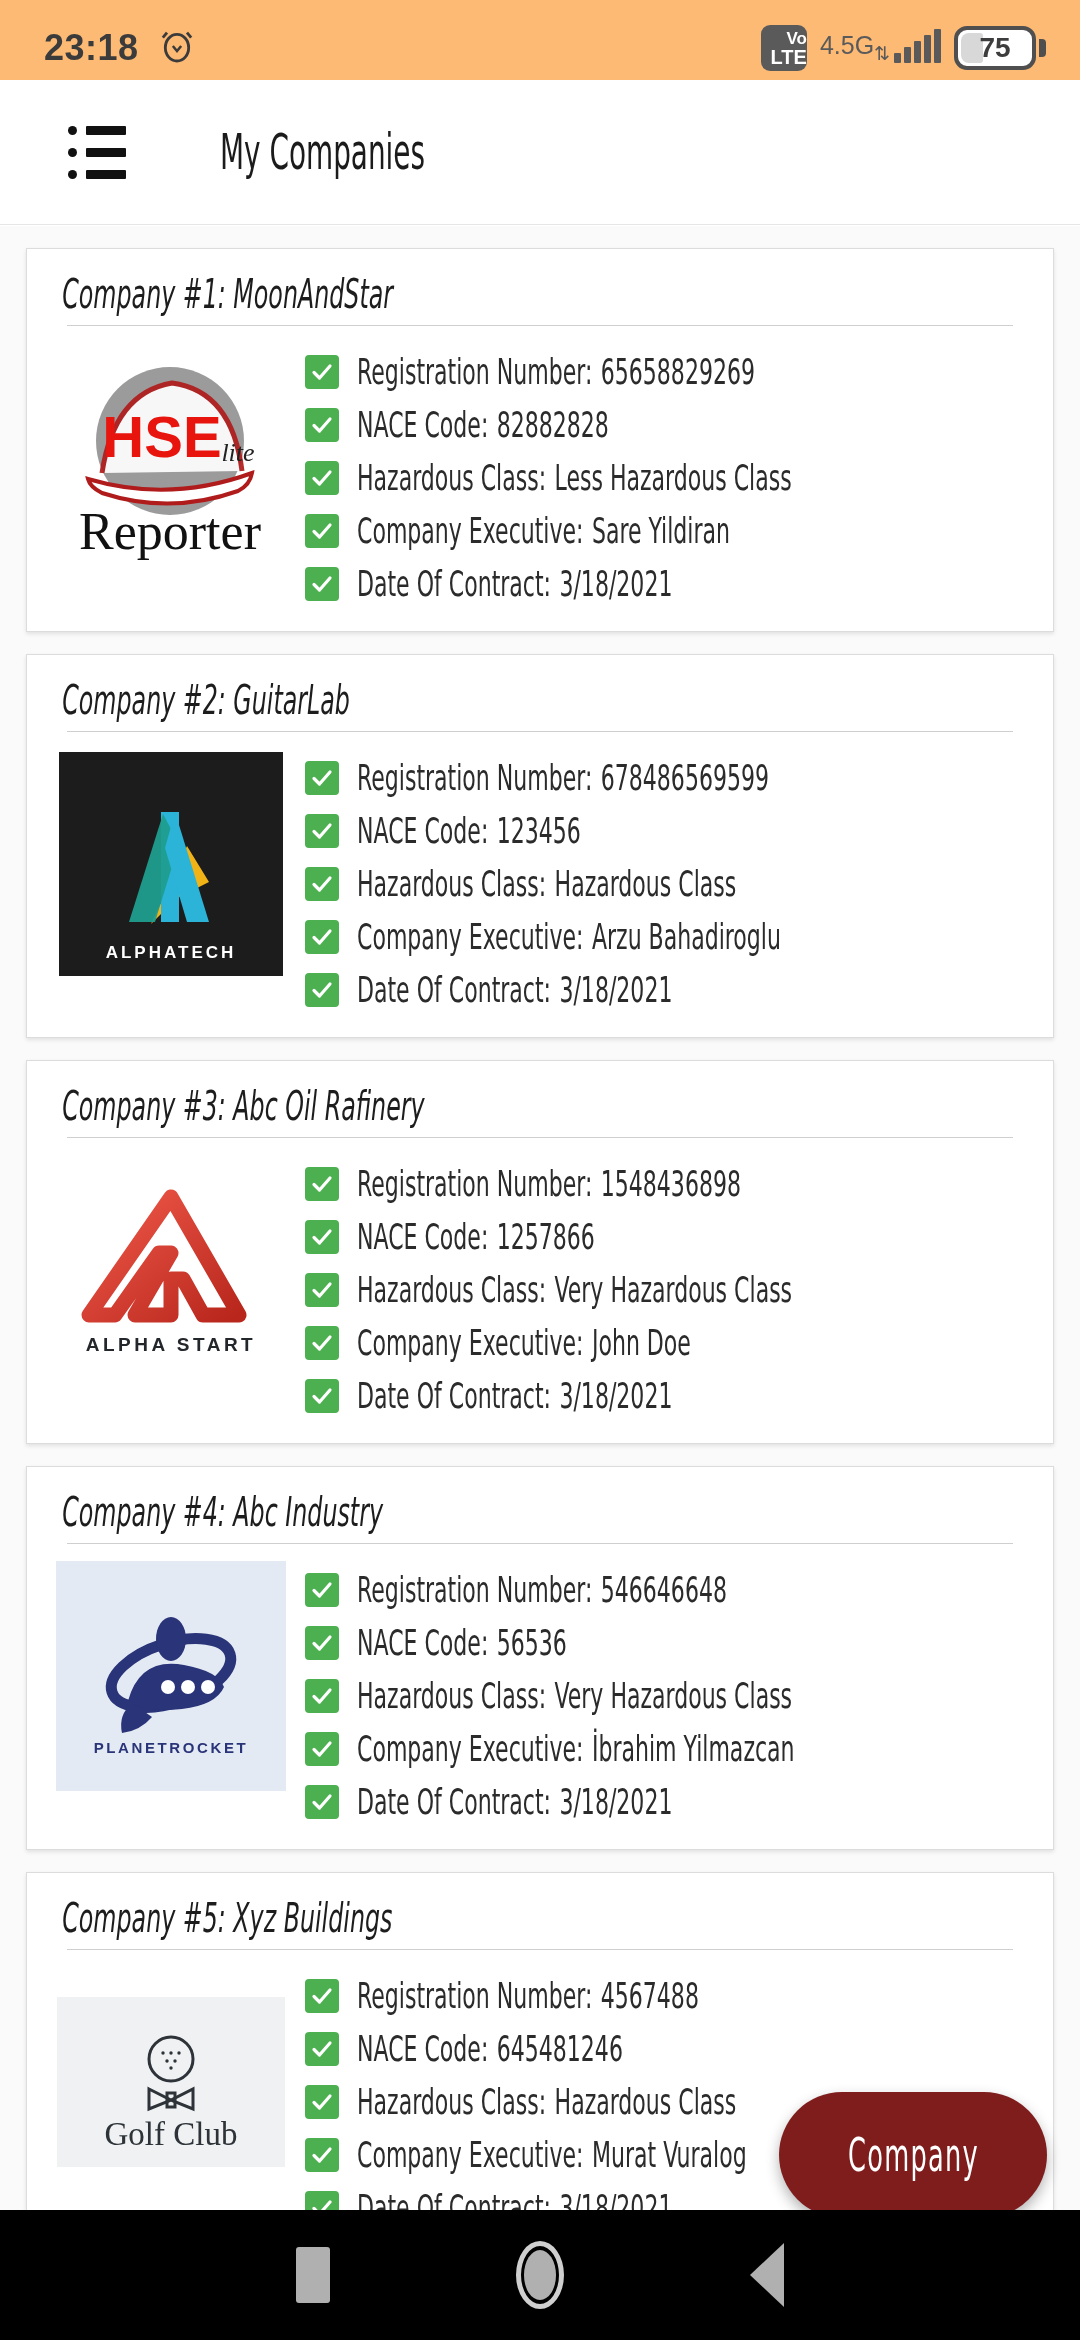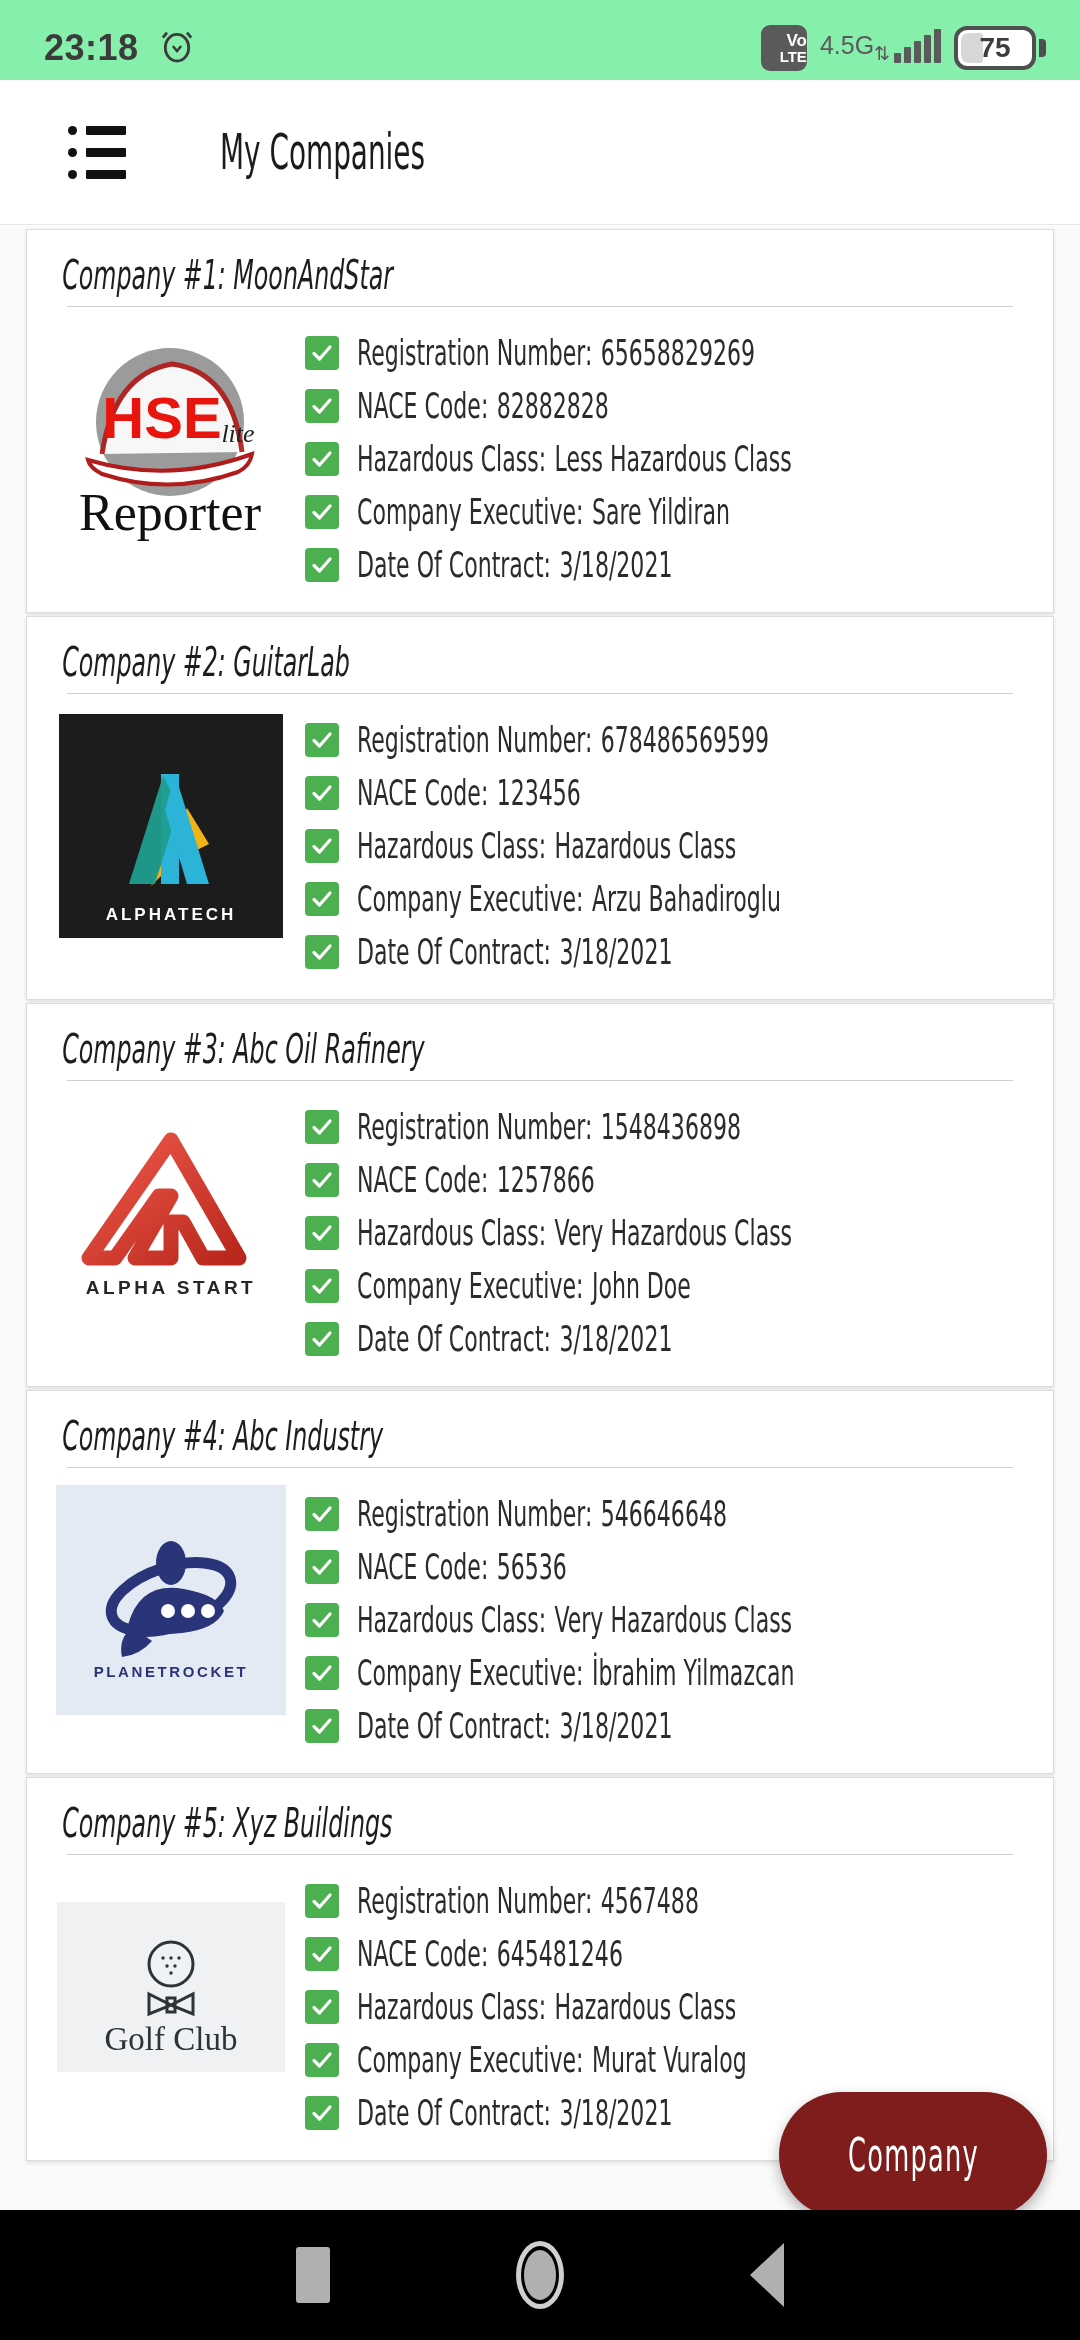--- a/index.html
+++ b/index.html
@@ -10,35 +10,35 @@
     overflow:hidden;
     position:relative;
   }
 
   
   .statusbar {
     height:80px; width:1080px;
     display:flex; align-items:center;
     justify-content:space-between;
     padding:16px 34px 0 44px;
-    background:#86efac;
+    background:#fdba74;
   }
   .sb-left { display:flex; align-items:center; gap:18px; }
   .sb-time {
     font-size:36px; font-weight:bold; color:#3b3b3b;
     letter-spacing:0.5px;
   }
   .sb-right { display:flex; align-items:center; gap:13px; }
   .volte {
     width:46px; height:46px; border-radius:9px; background:#5a5a5a;
     color:#fff; display:flex; flex-direction:column;
     align-items:flex-end; justify-content:center; line-height:1;
   }
   .volte span:first-child { font-size:17px; font-weight:bold; }
-  .volte span:last-child { font-size:15px; font-weight:bold; }
+  .volte span:last-child { font-size:20px; font-weight:bold; }
   .netgroup { display:flex; flex-direction:row; align-items:flex-start; }
   .net-label { font-size:25px; color:#5a5a5a; font-weight:500; line-height:1; margin-bottom:2px;}
   .net-row { display:flex; align-items:flex-end; gap:3px; }
   .bars { display:flex; align-items:flex-end; gap:3px; height:30px; }
   .bars i { display:block; width:7px; background:#5a5a5a; border-radius:1px; }
   .bars i:nth-child(1){height:10px}
   .bars i:nth-child(2){height:16px}
   .bars i:nth-child(3){height:22px}
   .bars i:nth-child(4){height:28px}
   .bars i:nth-child(5){height:34px}
@@ -88,21 +88,21 @@
   .watermark {
     position:absolute; left:50%; top:1010px;
     transform:translateX(-50%);
     width:420px; height:150px;
     pointer-events:none; opacity:0.5;
   }
   .watermark svg { width:100%; height:100%; }
 
   .card {
     position:relative;
-    margin:3px 26px;
+    margin:22px 26px;
     background:#ffffff;
     border:1px solid #dcdcdc;
     box-shadow:0 2px 4px rgba(0,0,0,0.10);
     padding:22px 26px 20px 26px;
   }
   .card-title {
     font-size:40px; color:#1d1d1d;
     font-style:italic; font-weight:400;
     font-family:"Liberation Sans Narrow","DejaVu Sans Condensed","Liberation Sans",sans-serif;
     transform:scaleX(0.66); transform-origin:left center;

